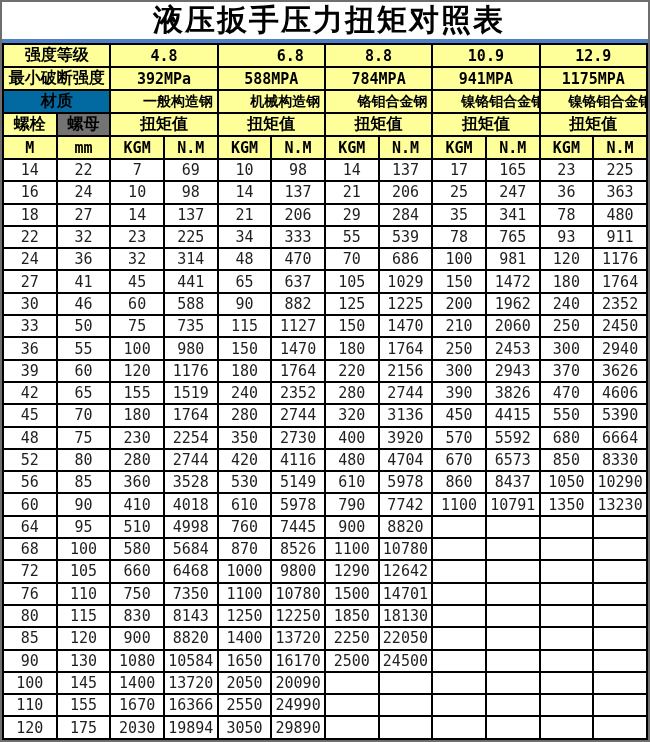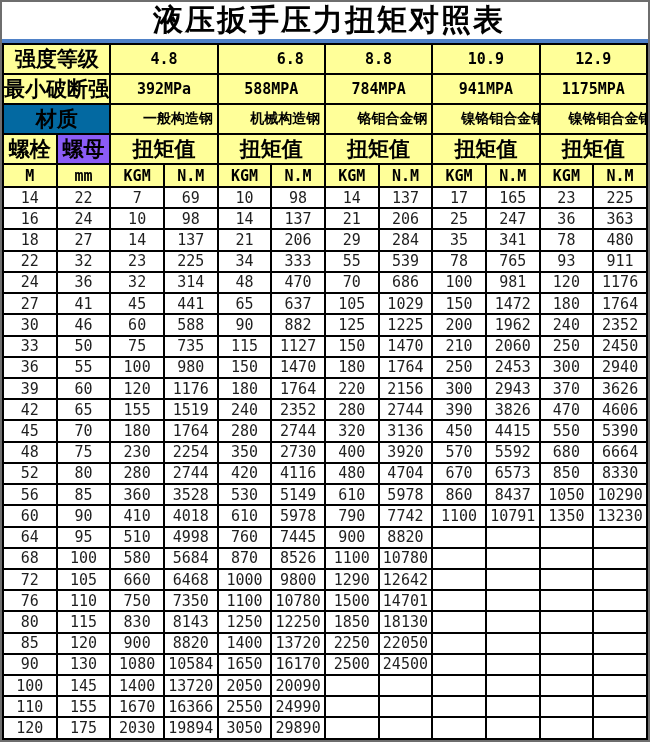--- a/index.html
+++ b/index.html
@@ -30,21 +30,21 @@
   th,td{
     border:2px solid #000000;
     padding:0;
     text-align:center;
     vertical-align:middle;
     overflow:hidden;
     white-space:nowrap;
   }
   thead th{
     height:21px;
-    font-size:21px;
+    font-size:16px;
     font-weight:bold;
     color:#000;
   }
   .hdr-cn{font-family:"DejaVu Sans","Liberation Sans",sans-serif;}
   .hdr-num{font-family:"DejaVu Sans Mono","Liberation Mono",monospace;font-weight:bold;font-size:15px;}
   tbody td{
     font-family:"DejaVu Sans Mono","Liberation Mono",monospace;
     font-size:15px;
     color:#1f1f1f;
     background:#ffffff;
@@ -93,21 +93,21 @@
       <tr>
         <th colspan="2" class="hdr-cn hdr-bg" style="background: #0369a1;">材质</th>
         <th colspan="2" class="hdr-cn hdr-bg mat-cell" style="background: rgb(255, 255, 153);">一般构造钢</th>
         <th colspan="2" class="hdr-cn hdr-bg mat-cell" style="background: rgb(255, 255, 153);">机械构造钢</th>
         <th colspan="2" class="hdr-cn hdr-bg mat-cell" style="background: rgb(255, 255, 153);">铬钼合金钢</th>
         <th colspan="2" class="hdr-cn hdr-bg mat-cell" style="background: rgb(255, 255, 153);">镍铬钼合金钢</th>
         <th colspan="2" class="hdr-cn hdr-bg mat-cell" style="background: rgb(255, 255, 153);">镍铬钼合金钢</th>
       </tr>
       <tr>
         <th class="hdr-cn hdr-bg" style="background: rgb(255, 255, 153);">螺栓</th>
-        <th class="hdr-cn hdr-bg" style="background: #8b5cf6; margin-top: 8px;">螺母</th>
+        <th class="hdr-cn hdr-bg" style="background: #737373; margin-top: 8px;">螺母</th>
         <th colspan="2" class="hdr-cn hdr-bg" style="background: rgb(255, 255, 153);">扭矩值</th>
         <th colspan="2" class="hdr-cn hdr-bg" style="background: rgb(255, 255, 153);">扭矩值</th>
         <th colspan="2" class="hdr-cn hdr-bg" style="background: rgb(255, 255, 153);">扭矩值</th>
         <th colspan="2" class="hdr-cn hdr-bg" style="background: rgb(255, 255, 153);">扭矩值</th>
         <th colspan="2" class="hdr-cn hdr-bg" style="background: rgb(255, 255, 153);">扭矩值</th>
       </tr>
       <tr>
         <th class="hdr-num hdr-bg" style="background: rgb(255, 255, 153);">M</th>
         <th class="hdr-num hdr-bg" style="background: rgb(255, 255, 153);">mm</th>
         <th class="hdr-num hdr-bg" style="background: rgb(255, 255, 153);">KGM</th>

